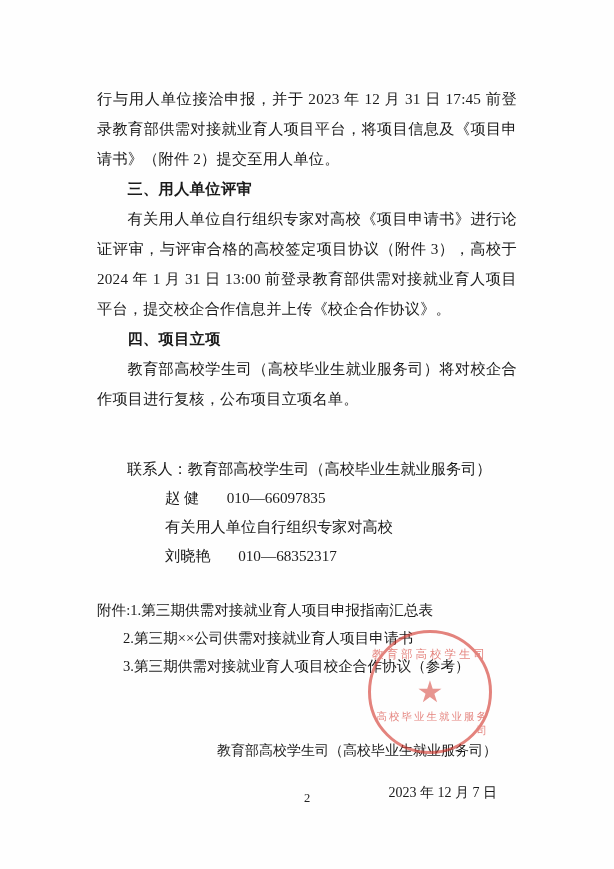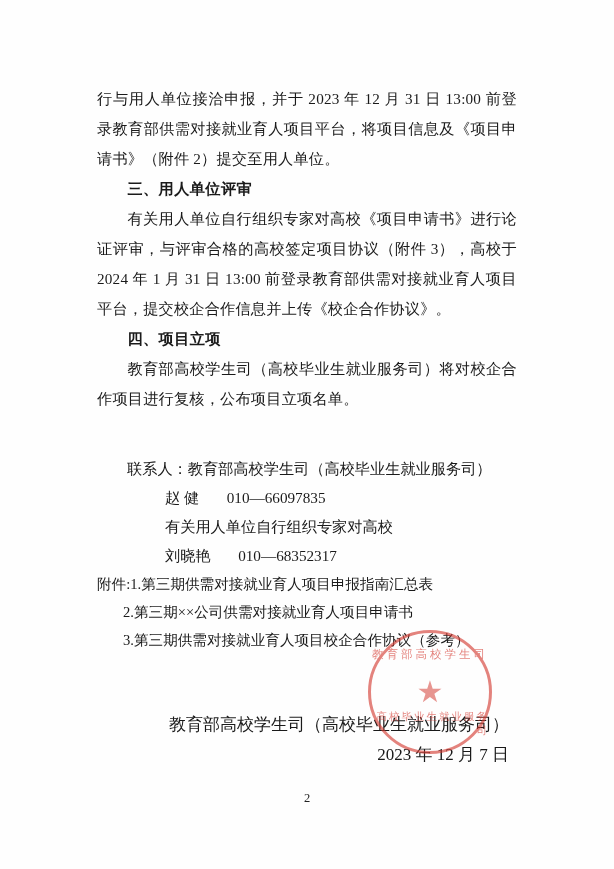--- a/index.html
+++ b/index.html
@@ -54,37 +54,38 @@
   }
   .contact-line {
     font-size: 15.2px;
     line-height: 29px;
     margin: 0;
     white-space: nowrap;
   }
   .c-indent-1 { padding-left: 30px; }
   .c-indent-2 { padding-left: 68px; }
   .attach-block {
+    margin-top: 26px;
   }
   .attach-line {
     font-size: 14.6px;
     line-height: 28px;
     margin: 0;
     white-space: nowrap;
   }
   .attach-indent { padding-left: 26px; }
   .sign-block {
     margin-top: 56px;
     text-align: right;
     padding-right: 8px;
   }
   .sign-line {
-    font-size: 17px;
+    font-size: 14px;
     line-height: 30px;
-    margin: 0;
+    margin: 12px;
     white-space: nowrap;
   }
   .seal {
     position: absolute;
     left: 368px;
     top: 630px;
     width: 118px;
     height: 118px;
     border: 3px solid #d4382f;
     border-radius: 50%;
@@ -138,21 +139,21 @@
     font-family: "Liberation Serif", "DejaVu Serif", serif;
   }
 </style>
 </head>
 <body>
 
 <div class="page">
 
   <div class="content">
 
-    <p class="para">行与用人单位接洽申报，并于 2023 年 12 月 31 日 13:00 前登录教育部供需对接就业育人项目平台，将项目信息及《项目申请书》（附件 2）提交至用人单位。</p>
+    <p class="para">行与用人单位接洽申报，并于 2023 年 12 月 31 日 17:45 前登录教育部供需对接就业育人项目平台，将项目信息及《项目申请书》（附件 2）提交至用人单位。</p>
 
     <p class="heading">三、用人单位评审</p>
 
     <p class="para indent2">有关用人单位自行组织专家对高校《项目申请书》进行论证评审，与评审合格的高校签定项目协议（附件 3），高校于 2024 年 1 月 31 日 13:00 前登录教育部供需对接就业育人项目平台，提交校企合作信息并上传《校企合作协议》。</p>
 
     <p class="heading">四、项目立项</p>
 
     <p class="para indent2">教育部高校学生司（高校毕业生就业服务司）将对校企合作项目进行复核，公布项目立项名单。</p>
 
     <div class="contact-block">

